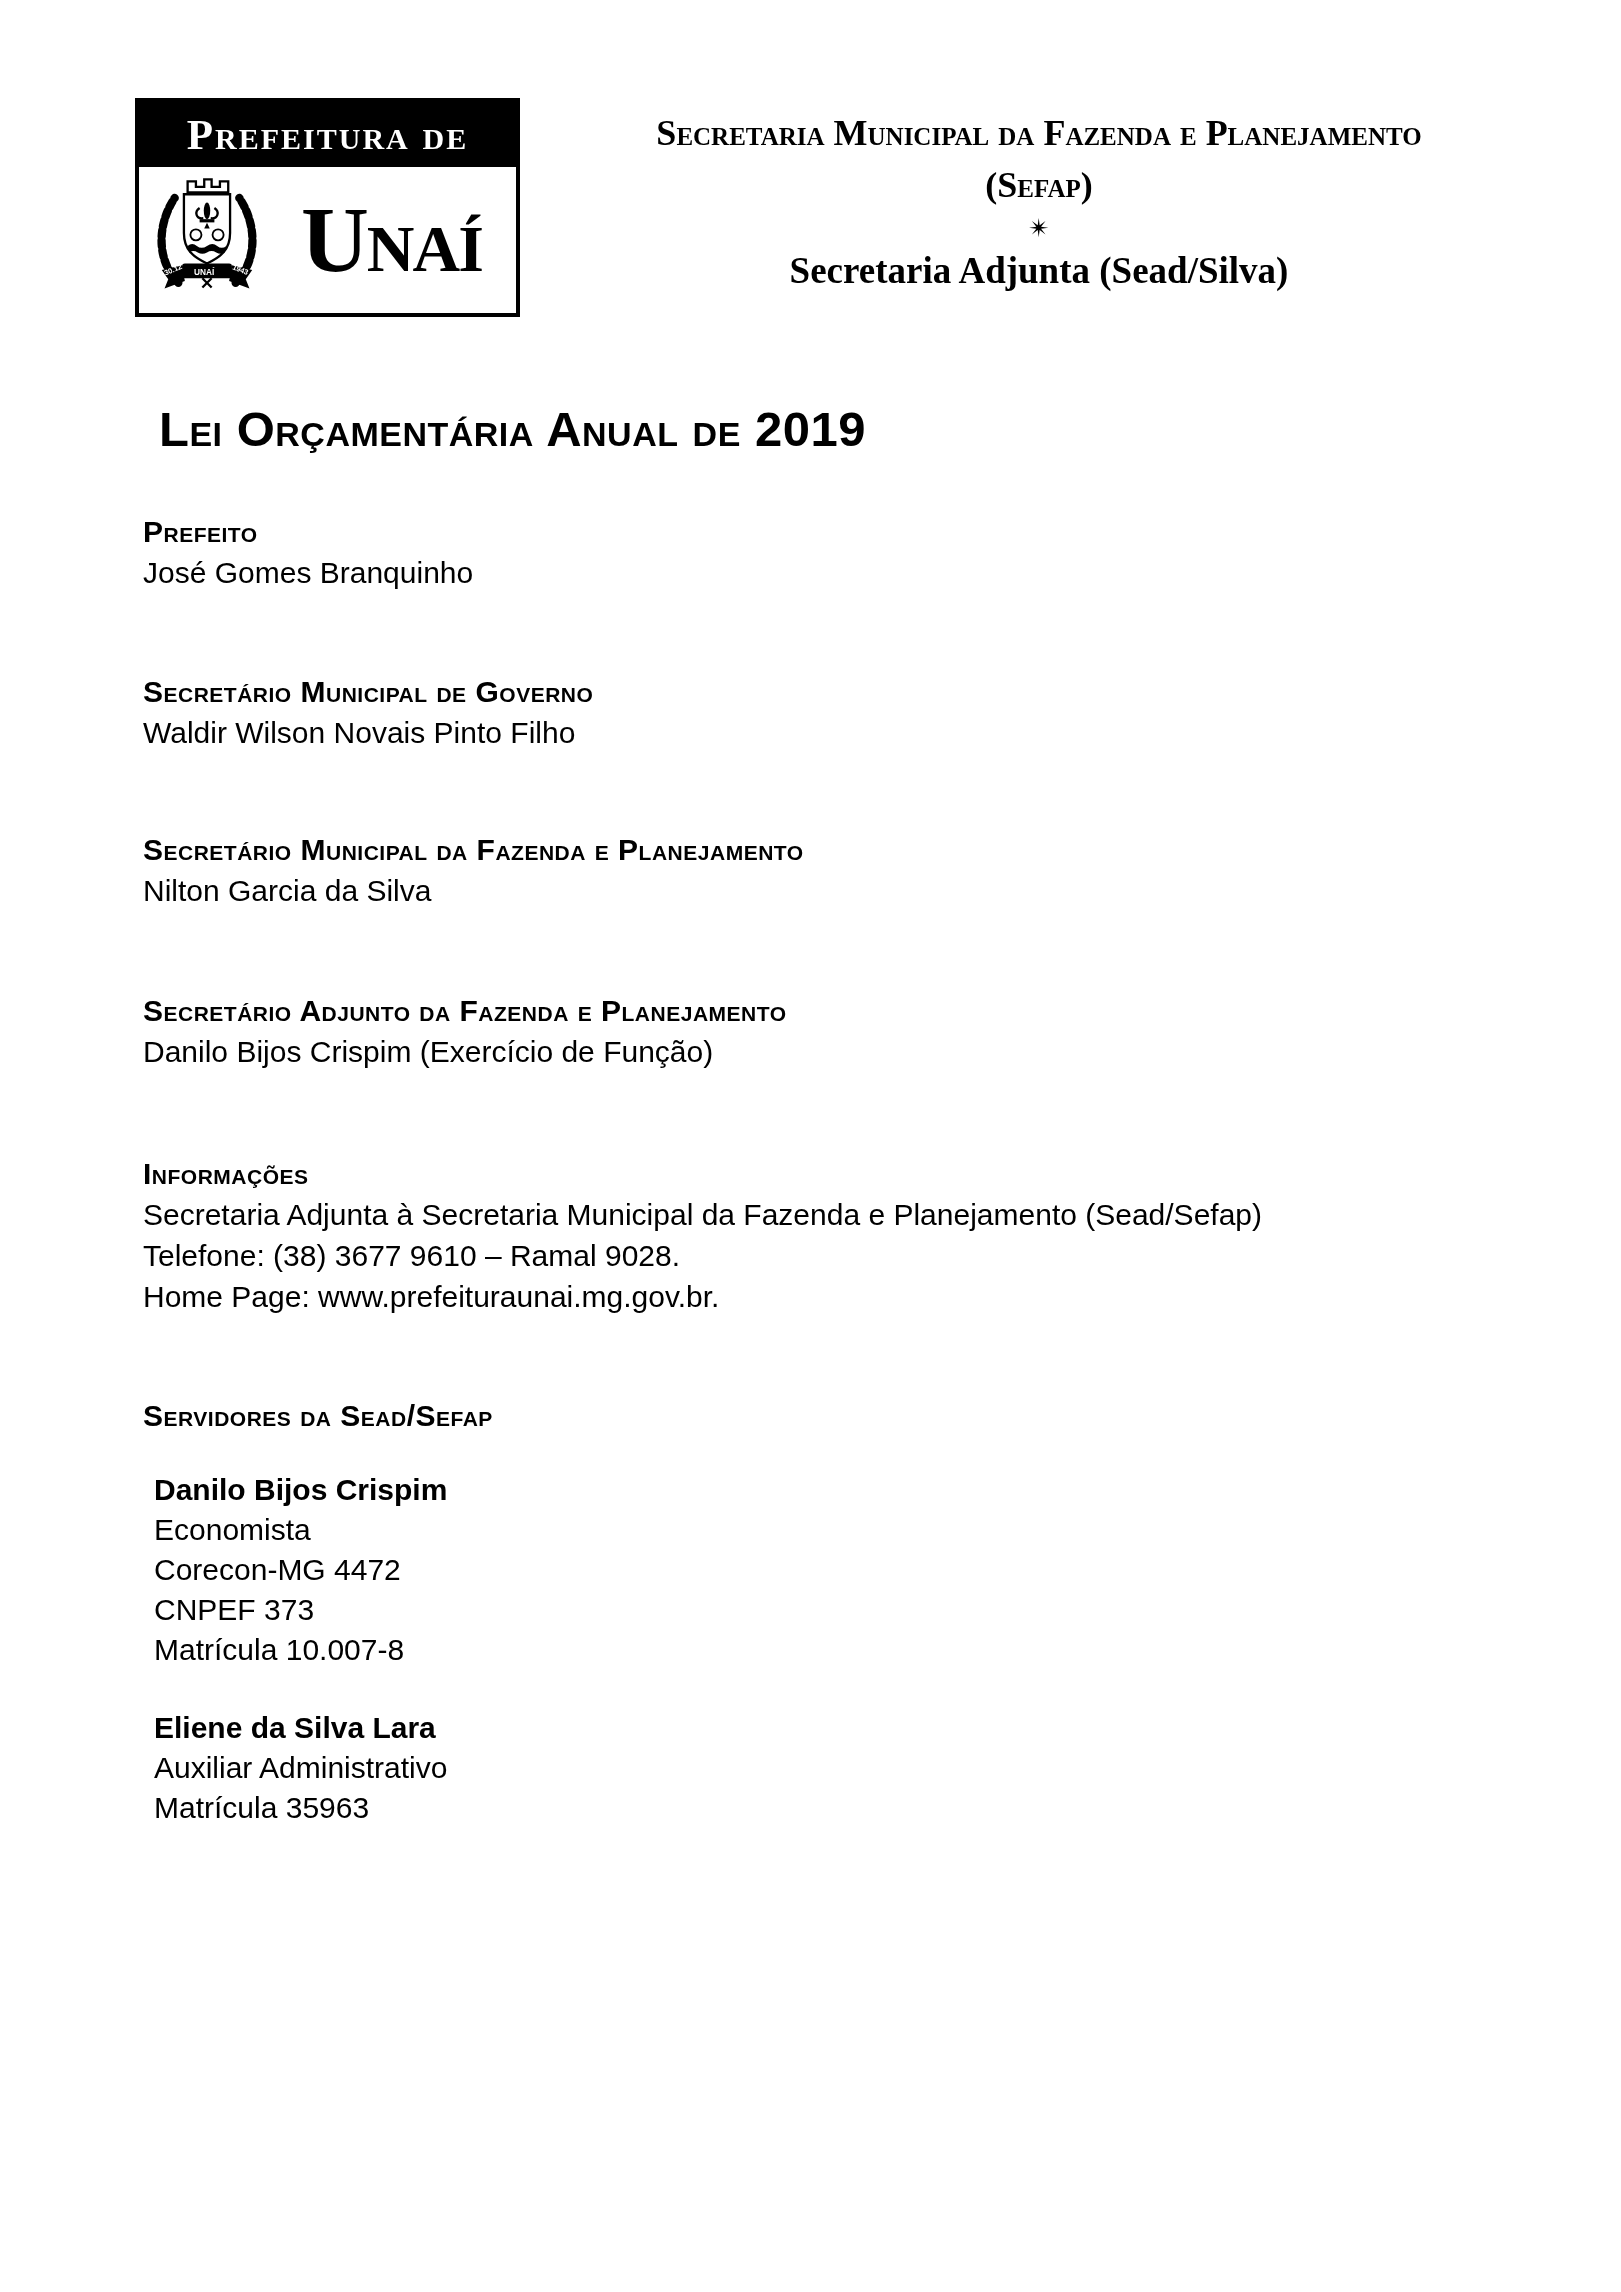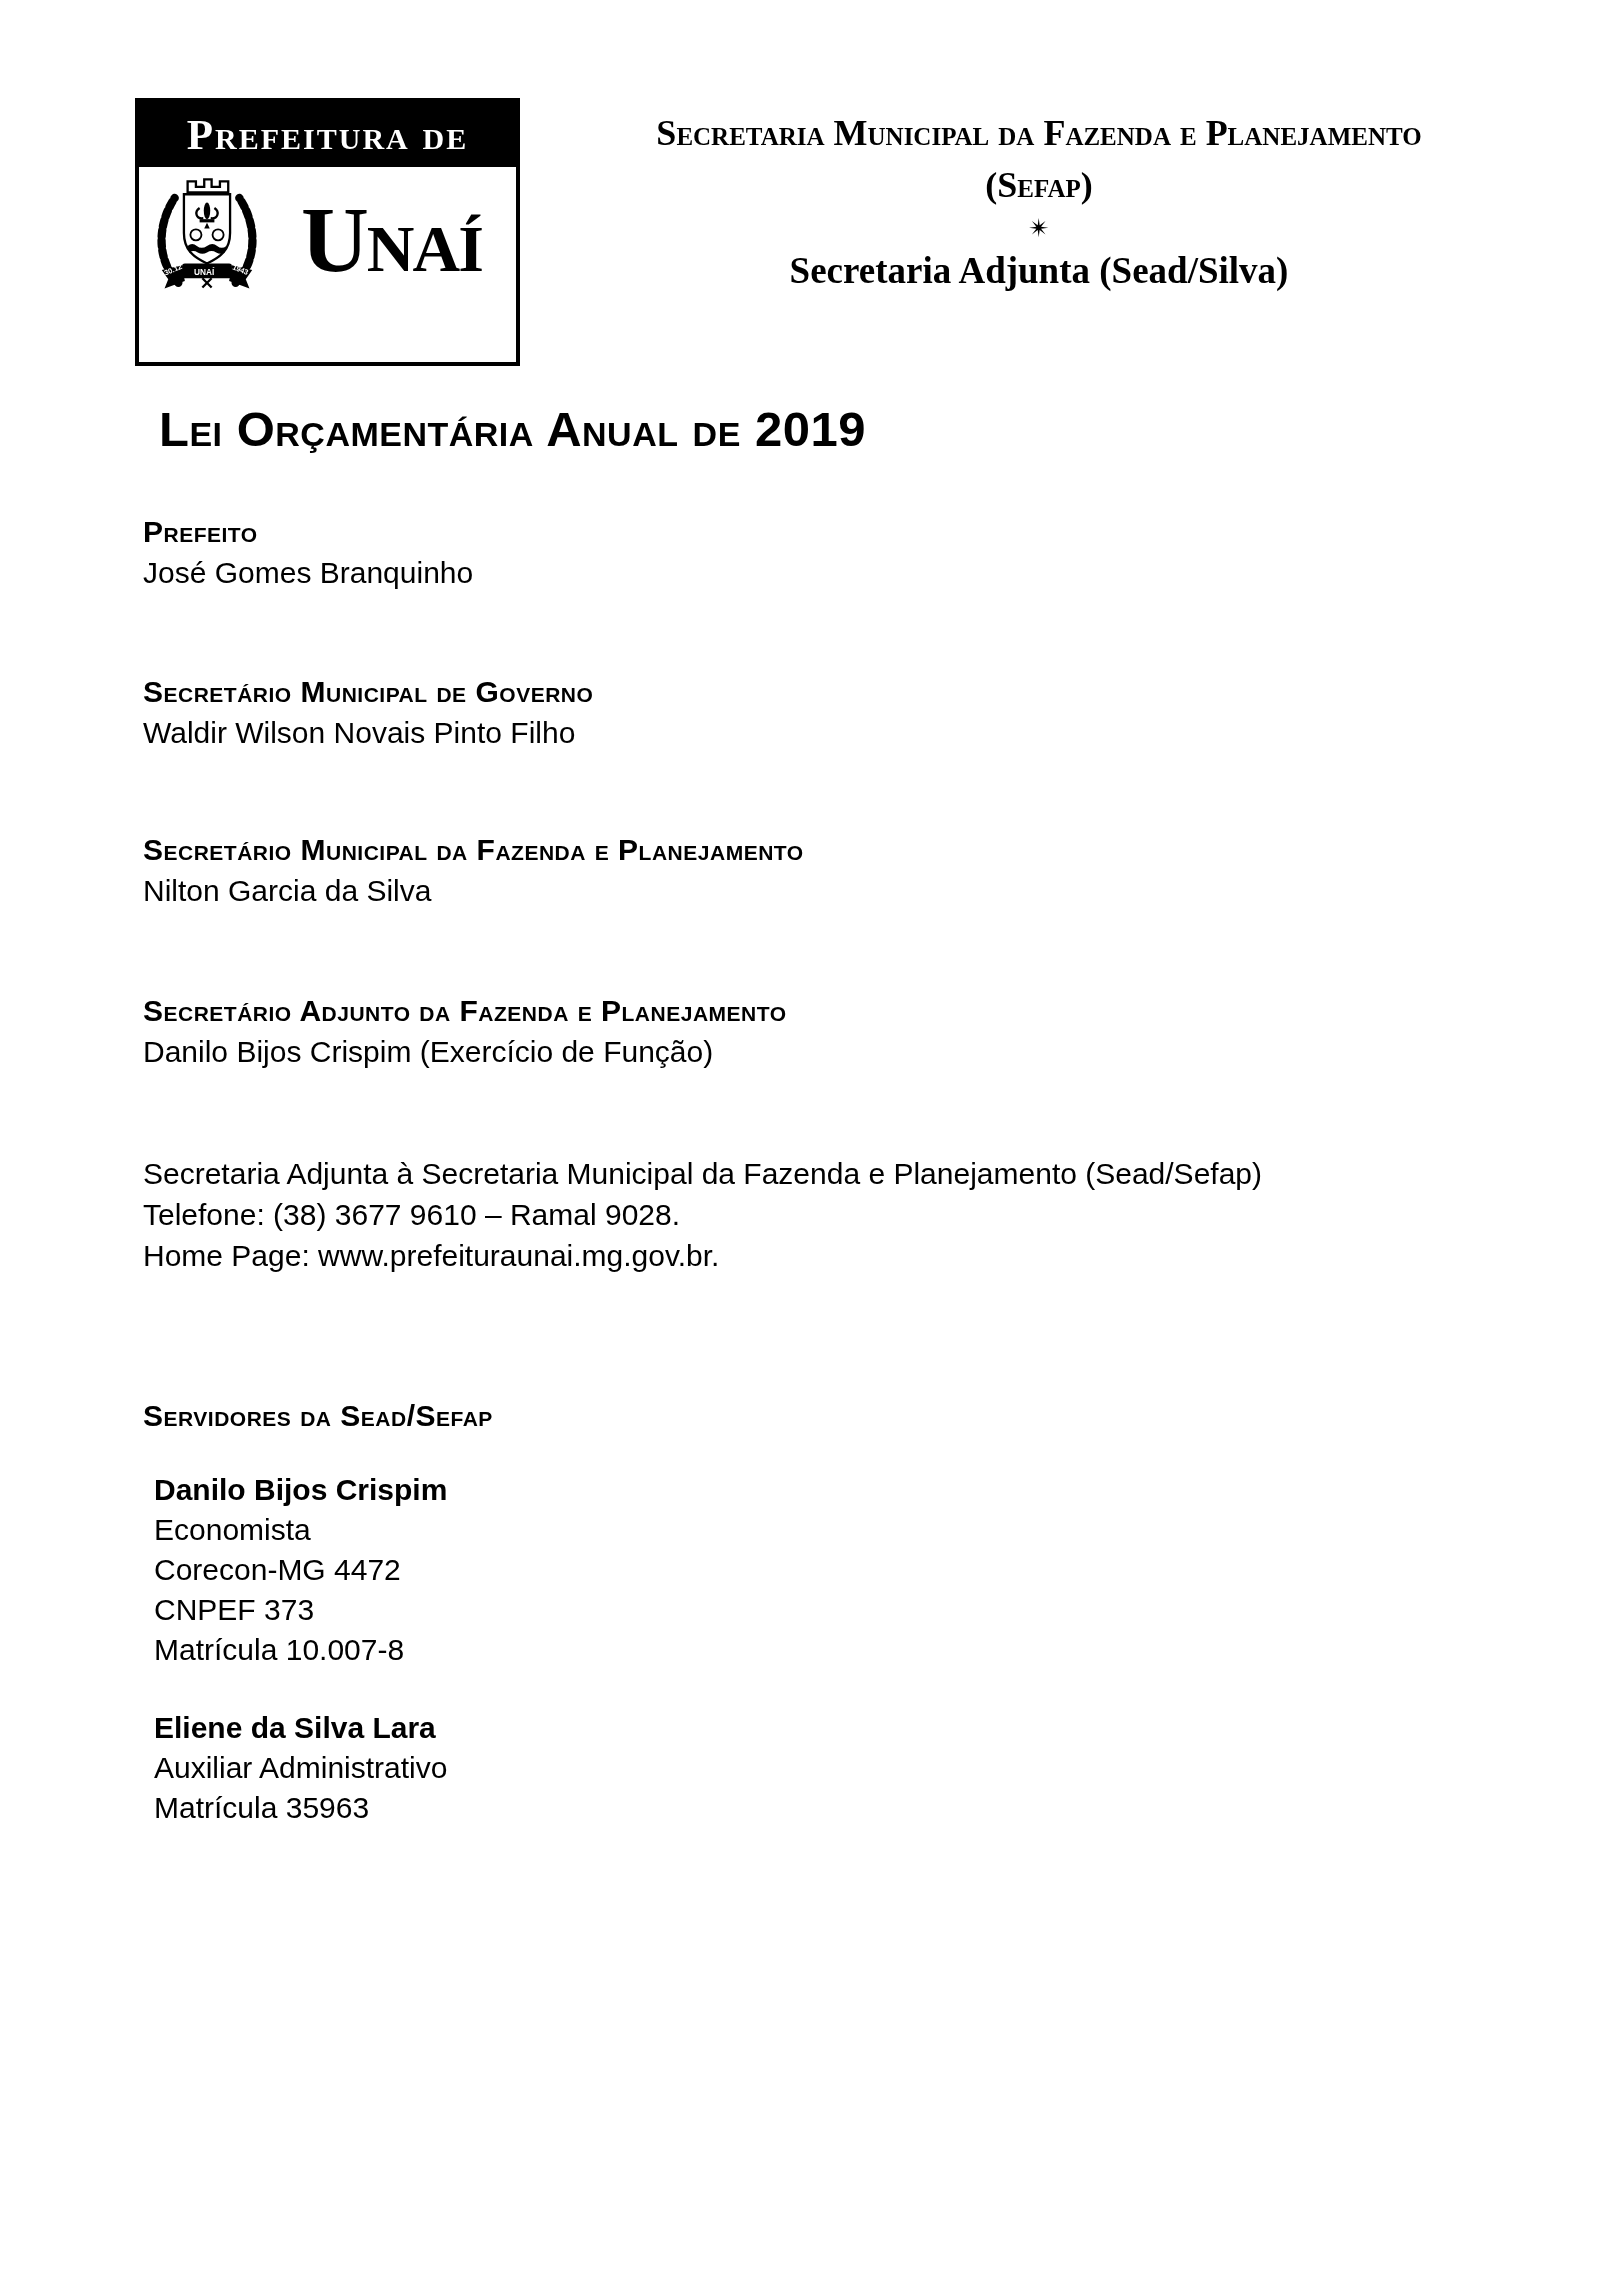--- a/index.html
+++ b/index.html
@@ -3,21 +3,21 @@
 <meta charset="utf-8">
 <style>
   html, body { margin:0; padding:0; background:#ffffff; }
   .page {
     position:relative; width:1621px; height:2293px;
     background:#ffffff; overflow:hidden;
     font-family:"Liberation Sans", sans-serif; color:#000000;
   }
   
   .logo-box {
-    position:absolute; left:135px; top:98px; width:385px; height:268px;
+    position:absolute; left:135px; top:98px; width:385px; height:219px;
     border:4.9px solid #000; box-sizing:border-box; background:#fff;
   }
   .logo-top {
     height:65px; background:#000; color:#fff;
     display:flex; align-items:center; justify-content:center;
     font-family:"Liberation Serif", serif; font-weight:bold;
     font-variant:small-caps; font-size:43px; letter-spacing:2px;
     white-space:nowrap;
   }
   .logo-bottom {
@@ -120,20 +120,21 @@
     <div class="sec-heading">Secretário Municipal da Fazenda e Planejamento</div>
     <div class="sec-line">Nilton Garcia da Silva</div>
   </div>
 
   <div class="section" style="top:990px">
     <div class="sec-heading">Secretário Adjunto da Fazenda e Planejamento</div>
     <div class="sec-line">Danilo Bijos Crispim (Exercício de Função)</div>
   </div>
 
   <div class="section" style="top:1153px">
+    <div class="sec-heading">Informações</div>
     <div class="sec-line">Secretaria Adjunta à Secretaria Municipal da Fazenda e Planejamento (Sead/Sefap)</div>
     <div class="sec-line">Telefone: (38) 3677 9610 – Ramal 9028.</div>
     <div class="sec-line">Home Page: www.prefeituraunai.mg.gov.br.</div>
   </div>
 
   <div class="section" style="top:1395px">
     <div class="sec-heading">Servidores da Sead/Sefap</div>
   </div>
 
   <div class="person" style="top:1470px">

